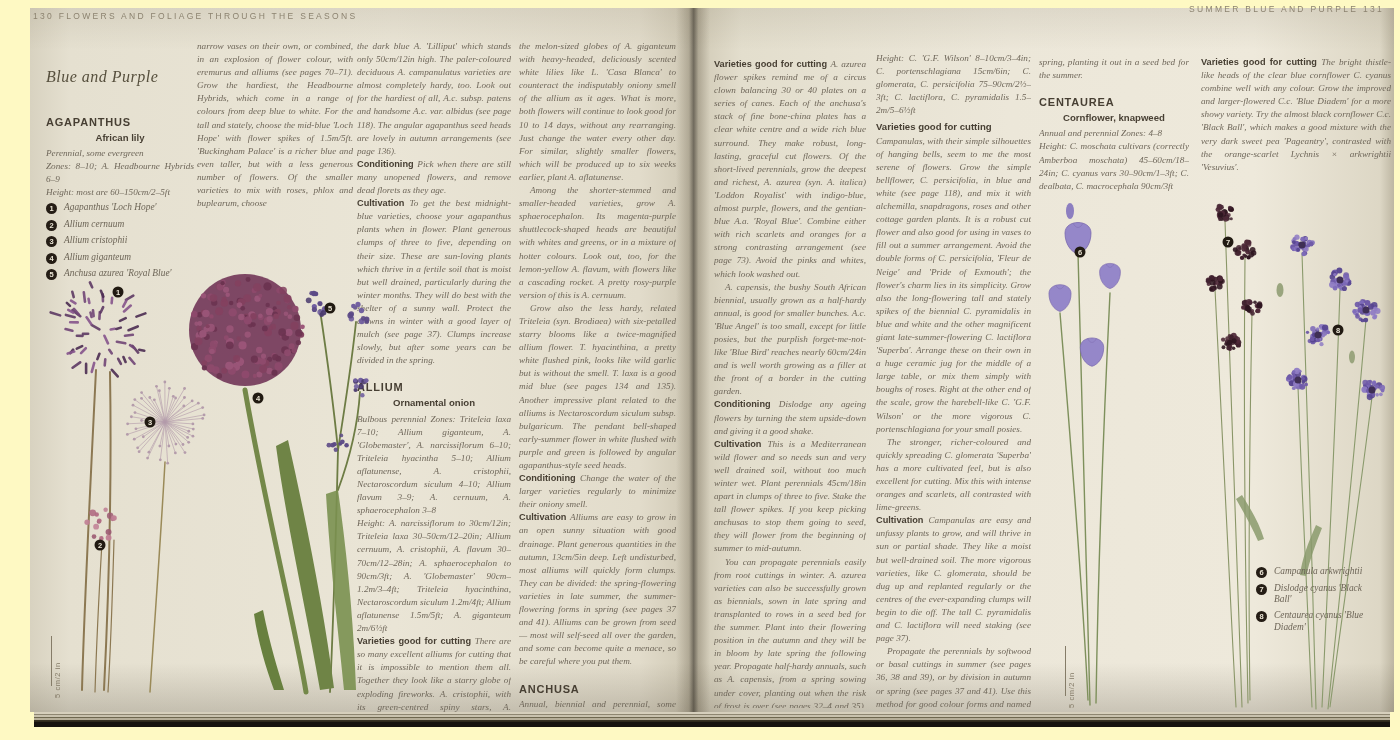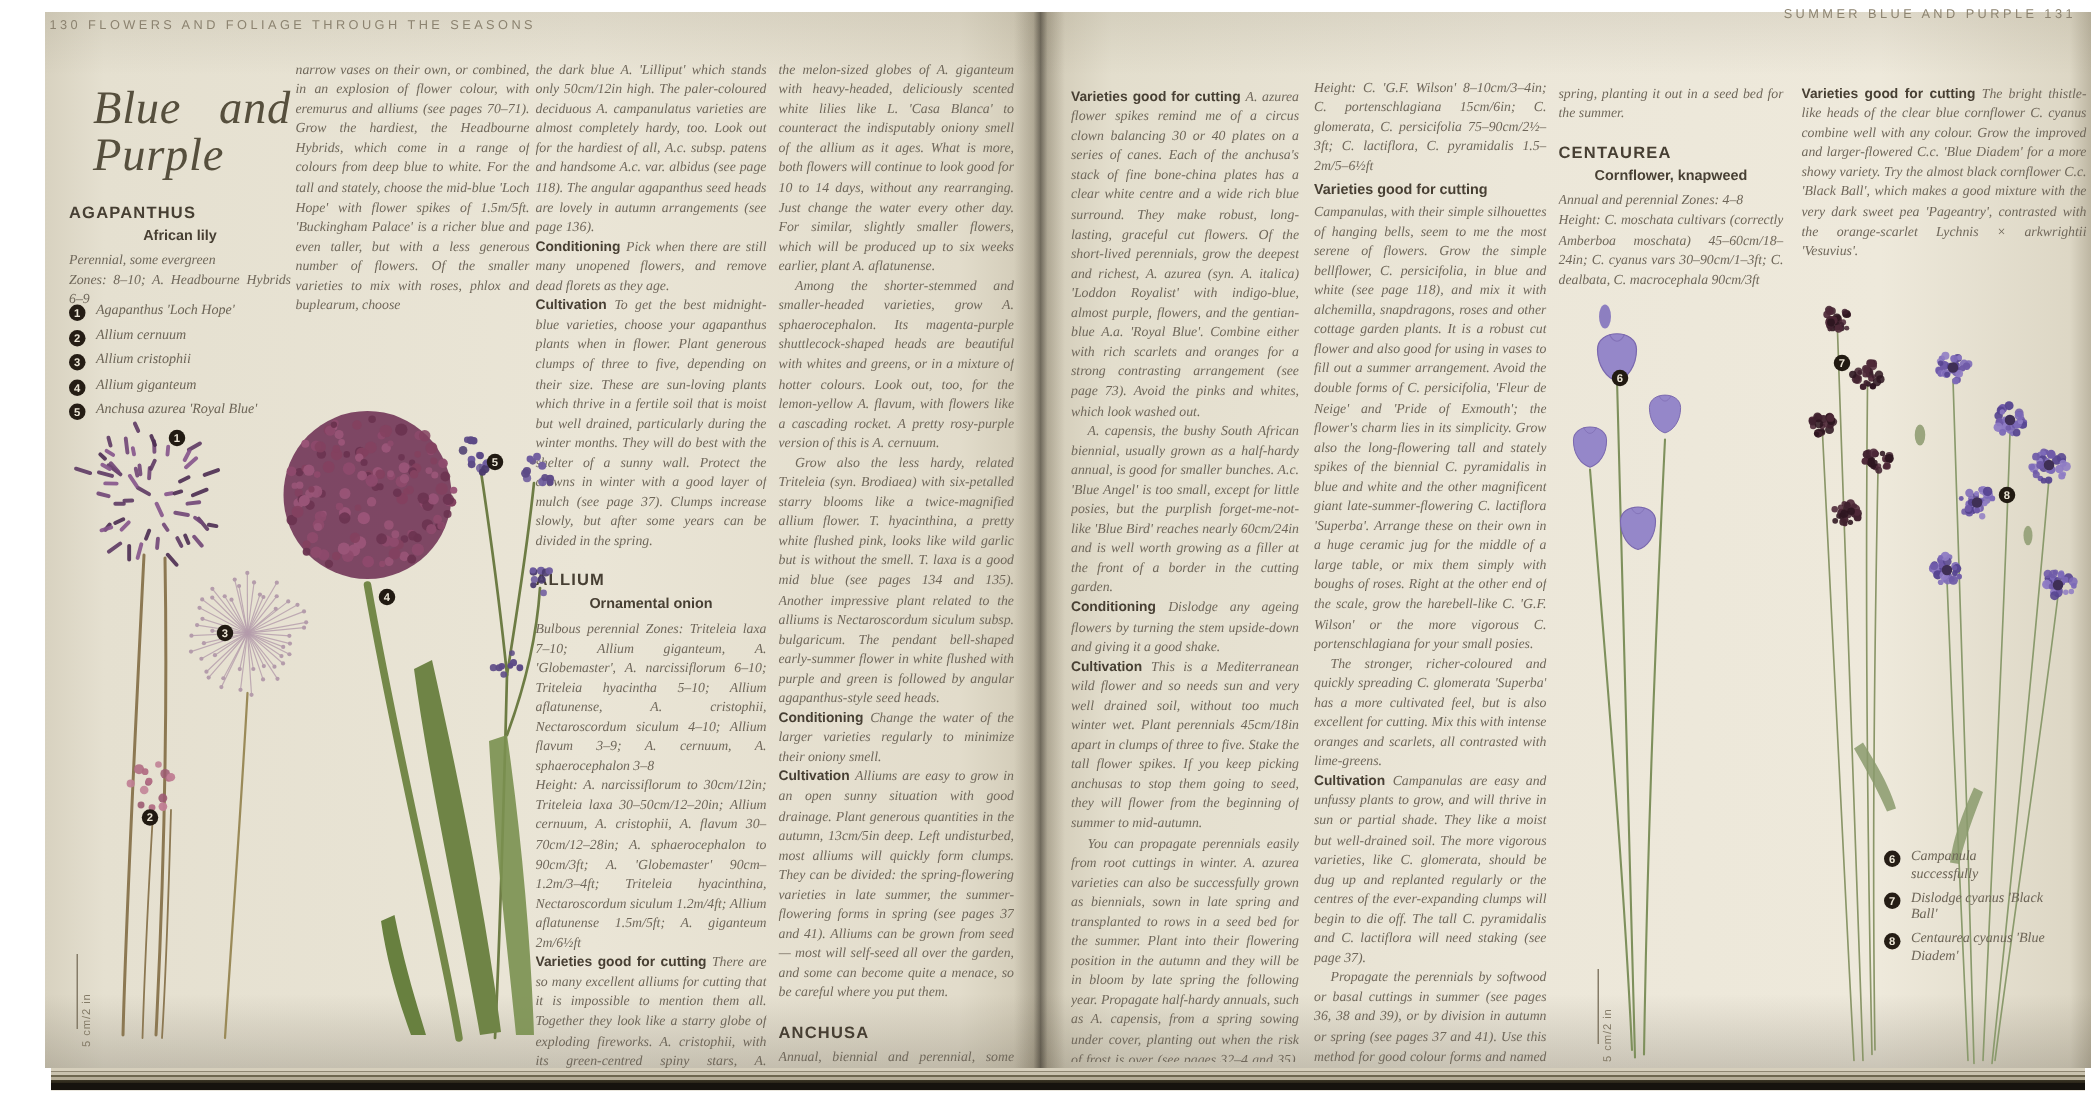--- a/index.html
+++ b/index.html
@@ -1,30 +1,30 @@
 <!DOCTYPE html>
 <html><head>
 <meta charset="utf-8">
 <style>
   html,body{margin:0;padding:0;background:#16130e;width:1400px;height:740px;overflow:hidden;}
-  #stage{position:absolute;left:0;top:0;width:1400px;height:740px;background:#ffffff;font-family:"Liberation Serif",serif;}
+  #stage{position:absolute;left:0;top:0;width:1400px;height:740px;background:#fef9c3;font-family:"Liberation Serif",serif;}
   .page{position:absolute;top:8px;height:704px;background:#e7e2d2;}
   #page-left{left:30px;width:662px;background:linear-gradient(90deg,#d8d2c0 0%,#e5e0d0 6%,#eae5d6 55%,#e2dccb 92%,#cfc8b4 100%);}
   #page-right{left:692px;width:702px;background:linear-gradient(90deg,#cfc8b4 0%,#e3decd 7%,#ece7d9 45%,#eee9db 80%,#ddd7c5 98%,#bdb6a2 100%);}
   .vignette{position:absolute;left:0;top:0;right:0;bottom:0;pointer-events:none;
     background:linear-gradient(180deg,rgba(90,80,55,.10) 0%,rgba(90,80,55,0) 6%,rgba(90,80,55,0) 93%,rgba(40,32,18,.18) 100%);}
   #gutter{position:absolute;left:676px;top:8px;width:34px;height:704px;pointer-events:none;
     background:linear-gradient(90deg,rgba(50,40,22,0) 0%,rgba(50,40,22,.20) 38%,rgba(18,13,6,.50) 52%,rgba(50,40,22,.22) 66%,rgba(50,40,22,0) 100%);}
   #page-edges{position:absolute;left:34px;top:712px;width:1356px;height:15px;
     background:repeating-linear-gradient(180deg,#d6cfbc 0px,#d6cfbc 2px,#8e8671 2px,#8e8671 3px,#c9c2ae 3px,#c9c2ae 5px,#6e674f 5px,#6e674f 6px,#b6ae98 6px,#b6ae98 8px,#3a3526 8px,#2a2518 10px,#16130e 10px,#16130e 15px);}
   .runhead{position:absolute;font-family:"Liberation Sans",sans-serif;font-size:8.5px;letter-spacing:2.3px;color:#8c8370;white-space:nowrap;}
   #runhead-left{left:33px;top:11px;}
   #runhead-right{right:16px;top:4px;text-align:right;}
   .col{position:absolute;font-style:italic;font-size:9.2px;line-height:13.1px;color:#6f675a;text-align:justify;overflow:hidden;}
-  .bh1{font-style:italic;font-size:31px;line-height:31px;color:#564f3d;letter-spacing:.5px;margin:0 0 18px 16px;font-weight:400;}
+  .bh1{font-style:italic;font-size:16px;line-height:42px;color:#564f3d;letter-spacing:.5px;margin:0 0 18px 0;font-weight:400;}
   .bh2{font-family:"Liberation Sans",sans-serif;font-style:normal;font-weight:bold;font-size:11px;letter-spacing:.8px;color:#473f33;margin:14px 0 2px 0;text-align:left;}
   .bh2.first{margin-top:0;}
   .bh3{font-family:"Liberation Sans",sans-serif;font-style:normal;font-weight:bold;font-size:9.6px;color:#473f33;margin:0 0 3px 0;text-align:center;}
   .bmeta{margin:0;}
   .bp{margin:0;}
   .bpi{text-indent:11px;}
   .blabel{font-family:"Liberation Sans",sans-serif;font-style:normal;font-weight:bold;font-size:9.2px;color:#473f33;}
   .blabel-line{font-family:"Liberation Sans",sans-serif;font-style:normal;font-weight:bold;font-size:9.6px;color:#473f33;margin:3px 0 1px 0;text-align:left;}
   .keylist{position:absolute;}
   .keyrow{display:flex;align-items:flex-start;margin-bottom:4.5px;}
@@ -838,21 +838,21 @@
         <div class="keylabel">Allium giganteum</div>
       </div>
       <div class="keyrow">
         <div class="keynum">5</div>
         <div class="keylabel">Anchusa azurea 'Royal Blue'</div>
       </div>
     </div>
   <div class="keylist" style="left:1256px;top:566px;width:108px">
       <div class="keyrow">
         <div class="keynum">6</div>
-        <div class="keylabel">Campanula successfully</div>
+        <div class="keylabel">Campanula arkwrightii</div>
       </div>
       <div class="keyrow">
         <div class="keynum">7</div>
         <div class="keylabel">Dislodge cyanus 'Black Ball'</div>
       </div>
       <div class="keyrow">
         <div class="keynum">8</div>
         <div class="keylabel">Centaurea cyanus 'Blue Diadem'</div>
       </div>
     </div>

